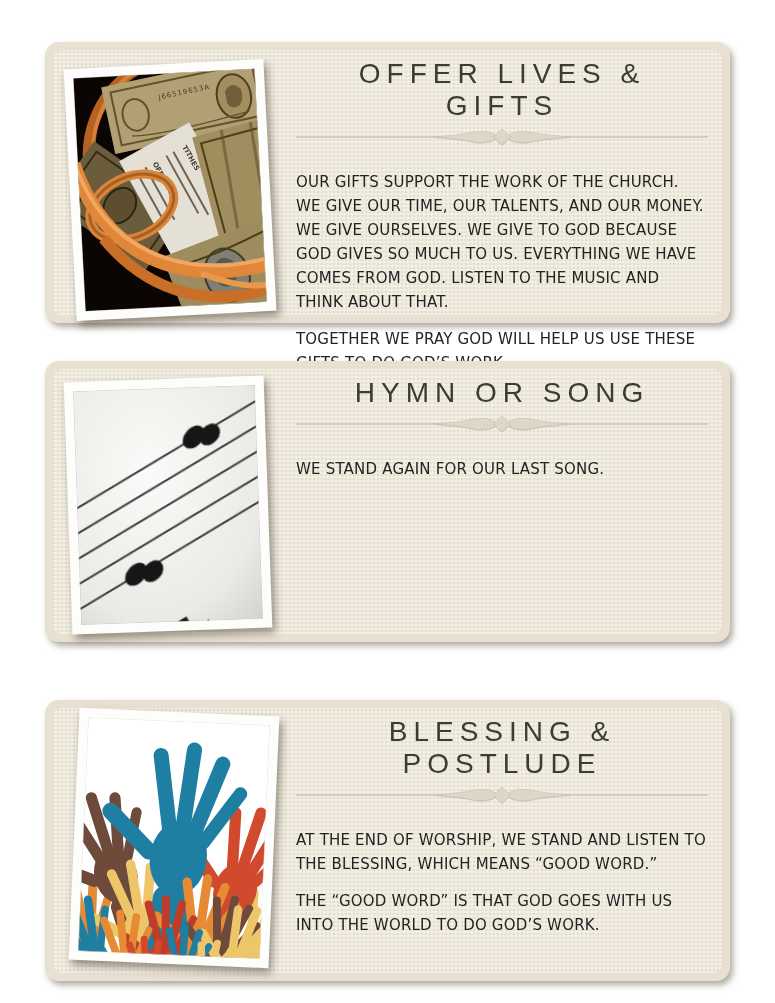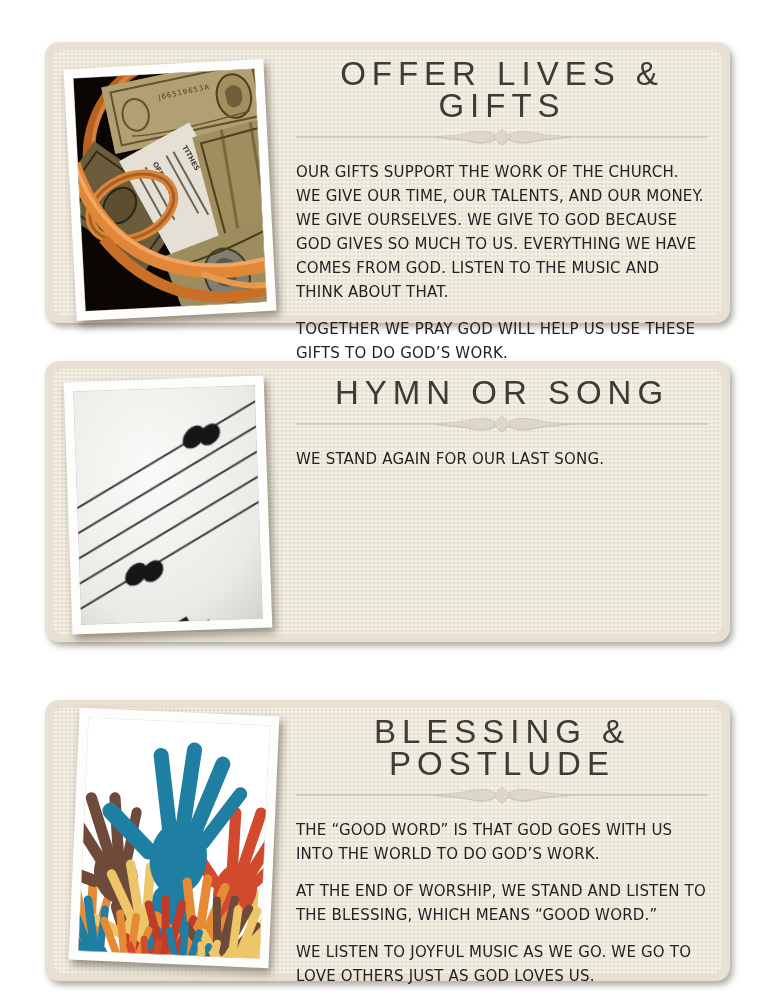--- a/index.html
+++ b/index.html
@@ -26,26 +26,26 @@
   }
   .card-1 .polaroid{left:17px;top:14px;transform:rotate(-3deg);}
   .card-2 .polaroid{left:15px;top:10px;transform:rotate(-2deg);}
   .card-3 .polaroid{left:21px;top:4px;transform:rotate(2.5deg);}
   .photo{width:182px;height:234px;overflow:hidden;display:block;}
   .photo svg{display:block;}
   .textcol{position:absolute;left:243px;right:14px;top:8px;}
   .sec-title{
     text-align:center;
     font-family:"Liberation Sans", sans-serif;
-    font-weight:300;font-size:33px;line-height:32px;
+    font-weight:300;font-size:28px;line-height:32px;
     letter-spacing:6px;color:#3d3b36;
   }
   .divider{margin-top:6px;height:18px;position:relative;}
   .divider svg{display:block;width:100%;height:18px;}
-  .bodytext{margin-top:14px;font-size:15px;line-height:24px;color:#232323;letter-spacing:.2px;}
+  .bodytext{margin-top:24px;font-size:15px;line-height:24px;color:#232323;letter-spacing:.2px;}
   .bodytext p{margin:0 0 13px 0;}
   .card-2 .bodytext{}
 </style>
 </head>
 <body>
 
 <svg width="0" height="0" style="position:absolute">
   <defs>
     <g id="hand-shape">
       <rect x="-13" y="5" width="26" height="150" rx="9"></rect>
@@ -242,20 +242,19 @@
     </div>
 
     <div class="textcol">
       <div class="sec-title">BLESSING &amp; POSTLUDE</div>
       <div class="divider">
         <svg viewBox="0 0 424 18" preserveAspectRatio="none">
             <use href="#divider-ornament"></use>
           </svg>
       </div>
       <div class="bodytext">
+        <p>AT THE END OF WORSHIP, WE STAND AND LISTEN TO THE BLESSING, WHICH MEANS “GOOD WORD.”</p>
         <p>THE “GOOD WORD” IS THAT GOD GOES WITH US INTO THE WORLD TO DO GOD’S WORK.</p>
-        <p>AT THE END OF WORSHIP, WE STAND AND LISTEN TO THE BLESSING, WHICH MEANS “GOOD WORD.”</p>
-        <p>WE LISTEN TO JOYFUL MUSIC AS WE GO. WE GO TO LOVE OTHERS JUST AS GOD LOVES US.</p>
       </div>
     </div>
 
   </div>
 </div>
 
 </body></html>

